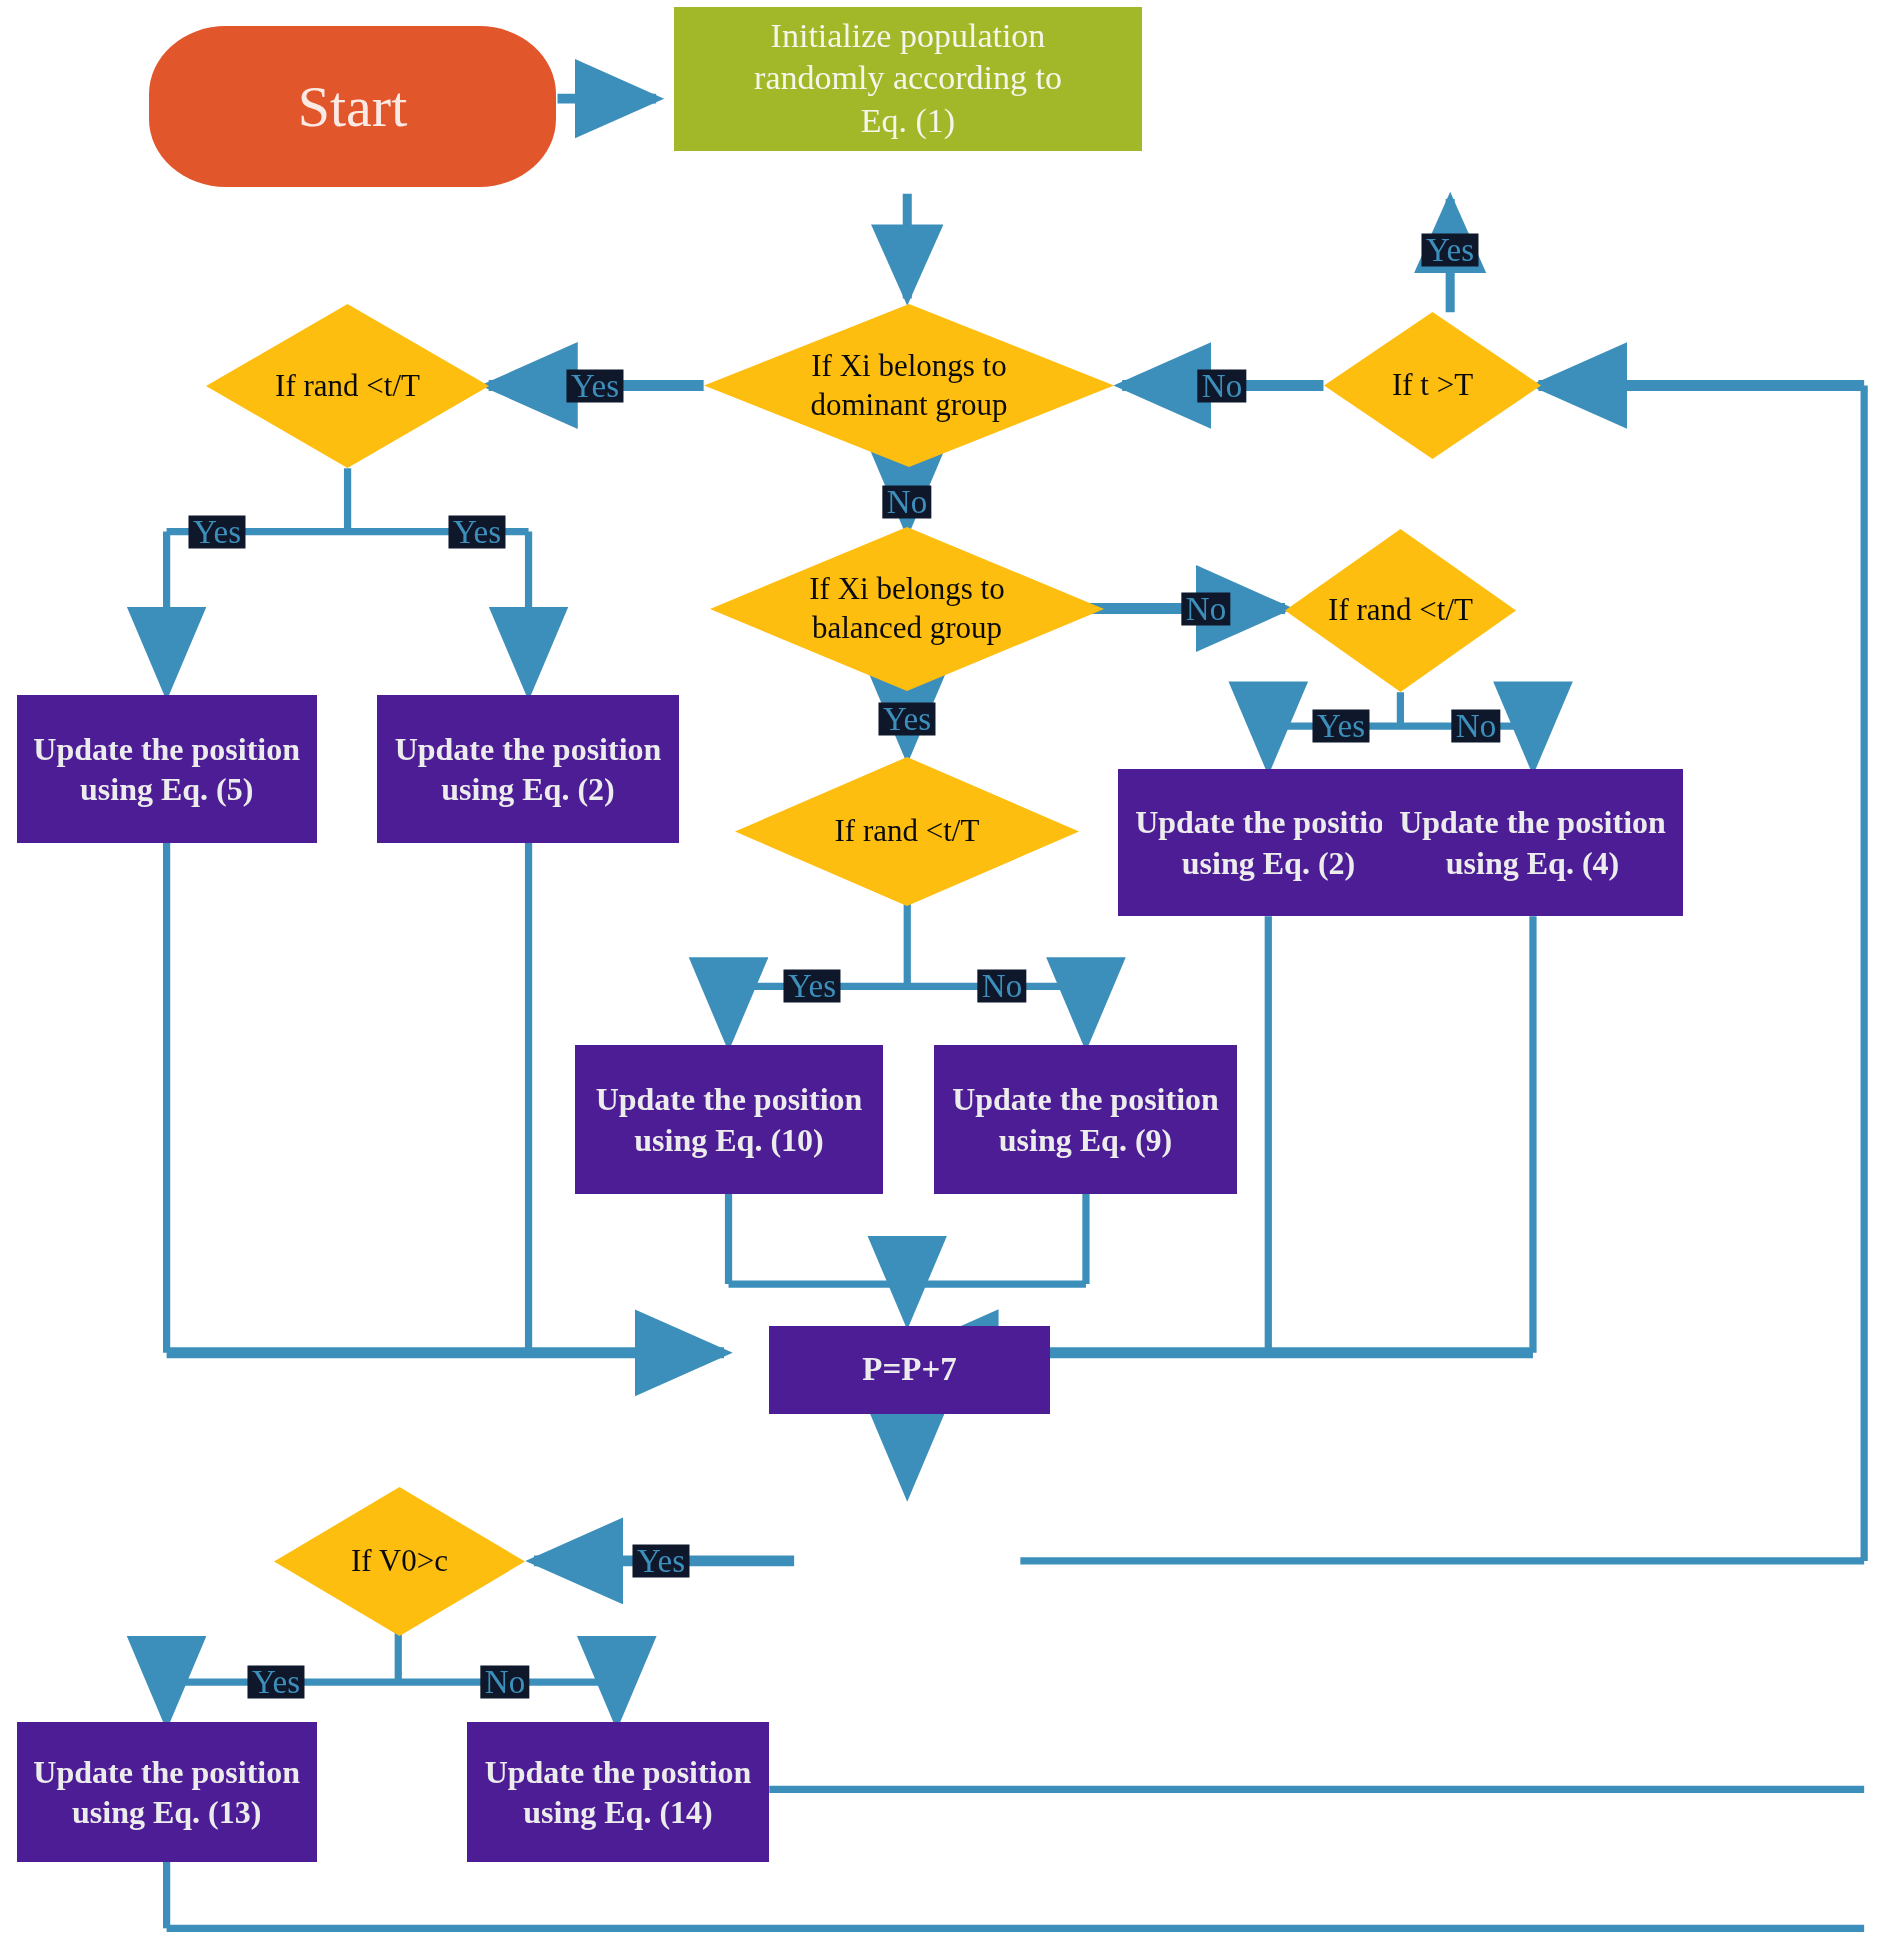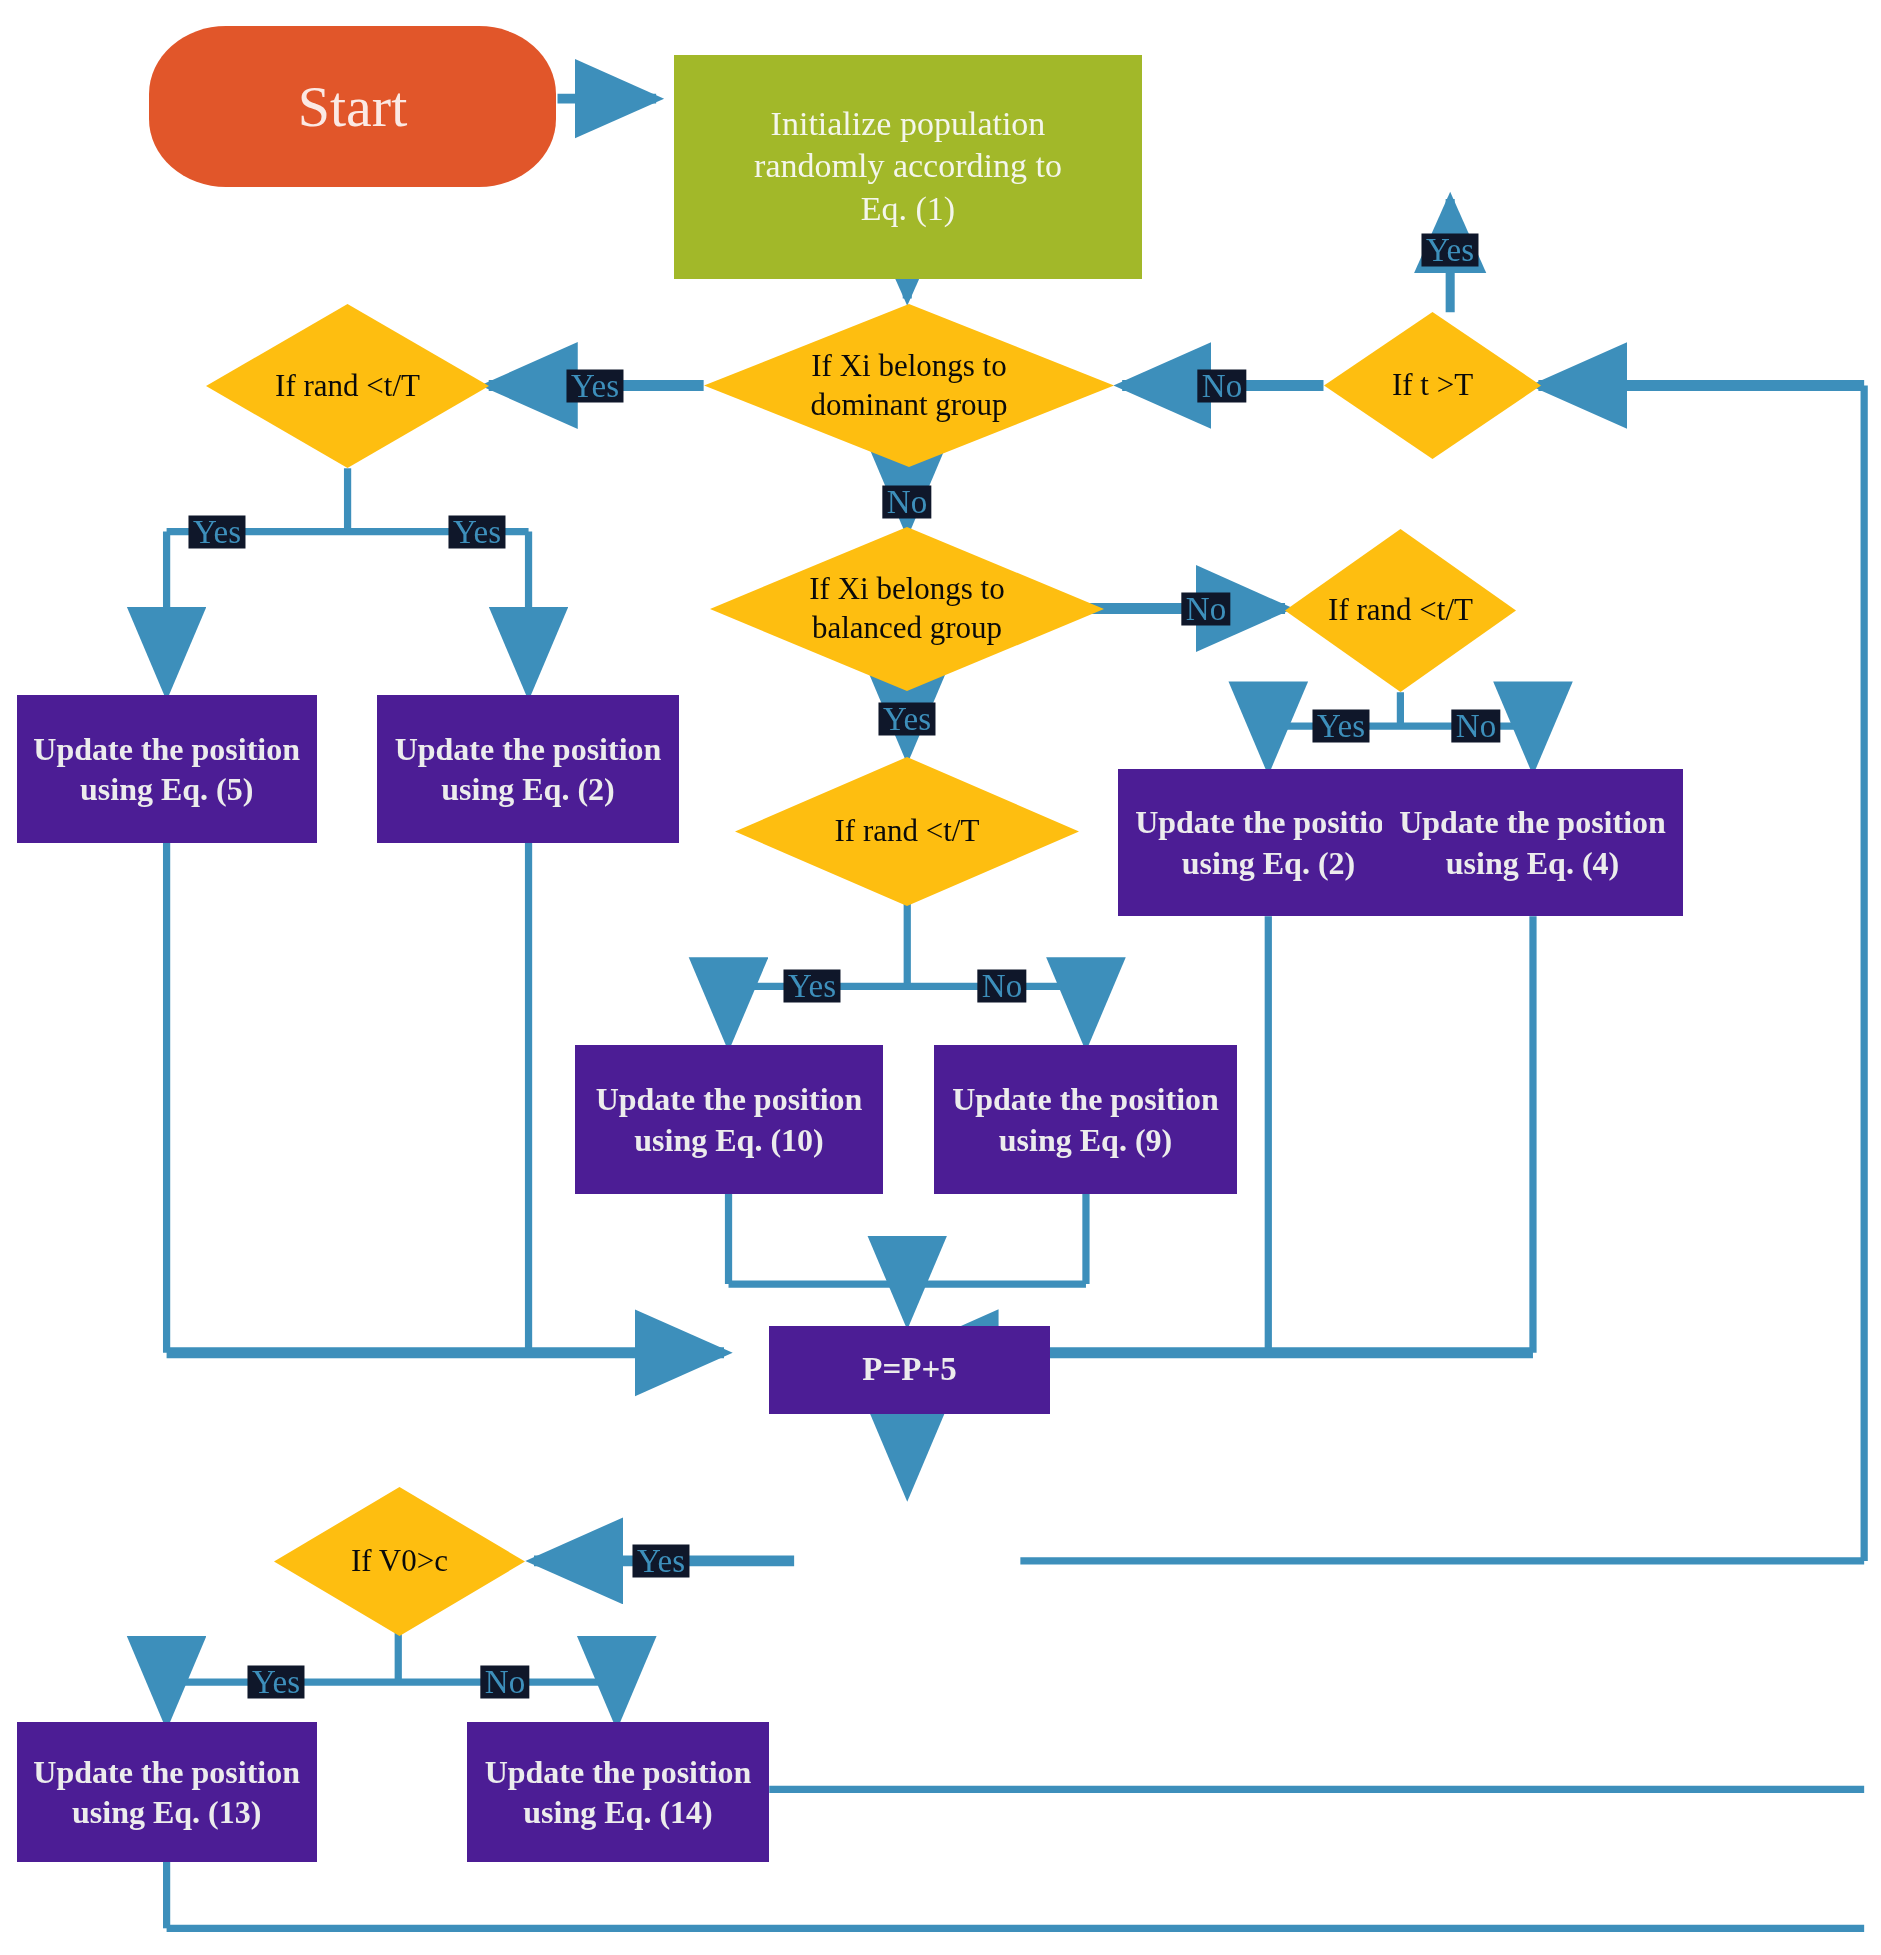--- a/index.html
+++ b/index.html
@@ -174,21 +174,21 @@
 
       <path d="M1700,3955 L4120,3955" stroke-width="16"></path>
 
     </g>
   </svg>
 
   <div class="node terminator" style="left:149px; top:18px; width:407px; height:161px;margin-top:8px;">
     <span class="txt">Start</span>
   </div>
 
-  <div class="node proc-green" style="left:674px; top:6.8px; width:468px; height:224px;margin-top:48px;">
+  <div class="node proc-green" style="left:674px; top:6.8px; width:468px; height:144px;">
     <span class="txt">Initialize population
 randomly according to
 Eq. (1)</span>
   </div>
 
 
   <div class="decision" style="left:206px; top:304px; width:283px; height:164px;">
     <div class="dia"></div>
     <span class="txt">If rand &lt;t/T</span>
   </div>
@@ -244,21 +244,21 @@
     <span class="txt">Update the position
 using Eq. (10)</span>
   </div>
 
   <div class="node proc-gray" style="left:934px; top:1045px; width:303px; height:149px;">
     <span class="txt">Update the position
 using Eq. (9)</span>
   </div>
 
   <div class="node proc-gray wide" style="left:769px; top:1326px; width:281px; height:88px;">
-    <span class="txt">P=P+5</span>
+    <span class="txt">P=P+7</span>
   </div>
 
 
   <div class="decision" style="left:274px; top:1487px; width:251px; height:149px;">
     <div class="dia"></div>
     <span class="txt">If V0&gt;c</span>
   </div>
 
   <div class="node proc-gray" style="left:16.7px; top:1722px; width:300px; height:140px;">
     <span class="txt">Update the position

